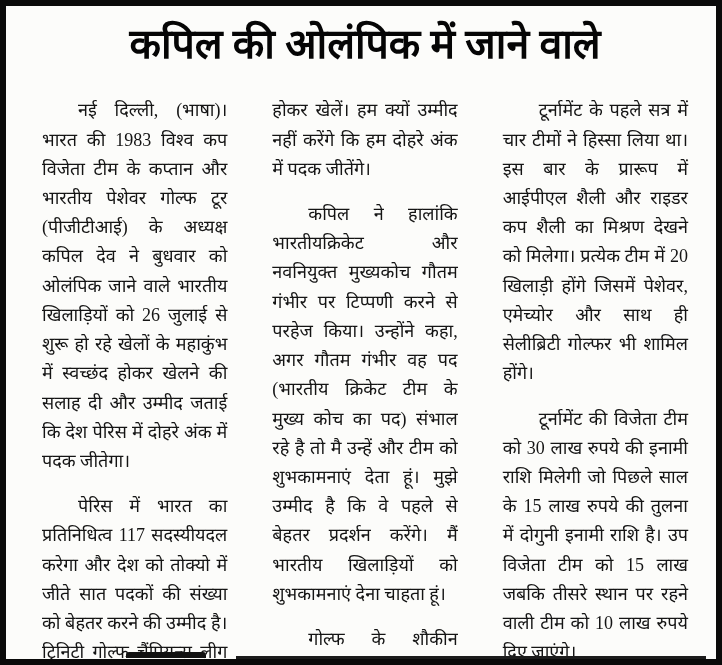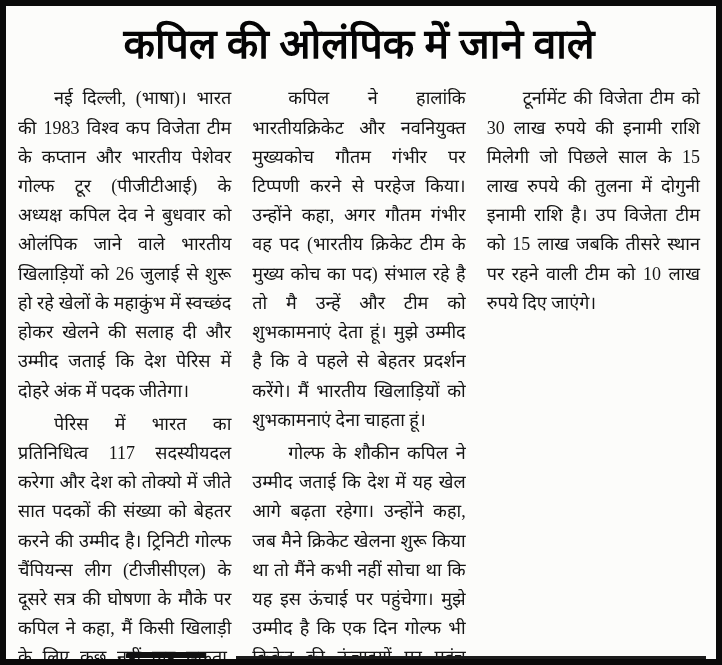--- a/index.html
+++ b/index.html
@@ -7,21 +7,21 @@
     padding: 0;
     background: #e8e8e8;
   }
   .page {
     position: relative;
     width: 722px;
     height: 665px;
     box-sizing: border-box;
     background: #fcfcfa;
     border: 6px solid #0a0a0a;
-    padding: 10px 12px 0 8px;
+    padding: 10px 12px 0 20px;
     overflow: hidden;
     font-family: "Liberation Serif", "DejaVu Serif", serif;
     color: #141414;
   }
   .headline {
     margin: 2px 0 10px 0;
     text-align: center;
     font-size: 41px;
     font-weight: 700;
     line-height: 1.28;
@@ -39,21 +39,21 @@
   }
   .col {
     flex: 1 1 0;
     min-width: 0;
     font-size: 18px;
     line-height: 29.2px;
     text-align: justify;
     text-justify: inter-word;
   }
   .col p {
-    margin: 4px;
+    margin: 16px;
     padding: 0;
   }
   .col p.indent {
     text-indent: 36px;
   }
   
   .cutoff-artifact {
     position: absolute;
     left: 120px;
     bottom: 1px;
@@ -81,25 +81,27 @@
   </h1>
 
   <div class="cols">
 
     <div class="col">
       <p class="indent">नई दिल्ली, (भाषा)। भारत की 1983 विश्व कप विजेता टीम के कप्तान और भारतीय पेशेवर गोल्फ टूर (पीजीटीआई) के अध्यक्ष कपिल देव ने बुधवार को ओलंपिक जाने वाले भारतीय खिलाड़ियों को 26 जुलाई से शुरू हो रहे खेलों के महाकुंभ में स्वच्छंद होकर खेलने की सलाह दी और उम्मीद जताई कि देश पेरिस में दोहरे अंक में पदक जीतेगा।</p>
       <p class="indent">पेरिस में भारत का प्रतिनिधित्व 117 सदस्यीयदल करेगा और देश को तोक्यो में जीते सात पदकों की संख्या को बेहतर करने की उम्मीद है। ट्रिनिटी गोल्फ चैंपियन्स लीग (टीजीसीएल) के दूसरे सत्र की घोषणा के मौके पर कपिल ने कहा,  मैं किसी खिलाड़ी के लिए कुछ नहीं कह सकता, लेकिन मै उन्हें शुभकामनाएं दे सकता हूं और उम्मीद करता हूं कि हम इस साल और अधिक पदक जीतेंगे और यह महत्वपूर्ण है। उन्होंने कहा,  सभी को (भारतीय खिलाड़ियों) मेरी सलाह होगी कि वे जाएं और खुद को जाहिर करें, स्वच्छंद</p>
     </div>
 
     <div class="col">
+      <p>होकर खेलें। हम क्यों उम्मीद नहीं करेंगे कि हम दोहरे अंक में पदक जीतेंगे।</p>
       <p class="indent">कपिल ने हालांकि भारतीयक्रिकेट और नवनियुक्त मुख्यकोच गौतम गंभीर पर टिप्पणी करने से परहेज किया। उन्होंने कहा,  अगर गौतम गंभीर वह पद (भारतीय क्रिकेट टीम के मुख्य कोच का पद) संभाल रहे है तो मै उन्हें और टीम को शुभकामनाएं देता हूं। मुझे उम्मीद है कि वे पहले से बेहतर प्रदर्शन करेंगे। मैं भारतीय खिलाड़ियों को शुभकामनाएं देना चाहता हूं।</p>
       <p class="indent">गोल्फ के शौकीन कपिल ने उम्मीद जताई कि देश में यह खेल आगे बढ़ता रहेगा। उन्होंने कहा,  जब मैने क्रिकेट खेलना शुरू किया था तो मैंने कभी नहीं सोचा था कि यह इस ऊंचाई पर पहुंचेगा। मुझे उम्मीद है कि एक दिन गोल्फ भी क्रिकेट की ऊंचाइयों पर पहुंच जाएगा। टीजीसीएल के दूसरे सत्र का आयोजन बेंगलुरू के प्रेस्टीज गोल्फशर क्लब में दो से सात सितंबर तक किया जाएगा। टूर्नामेंट में इस बार श्रीलंका की एक टीम सहित कुल आठ टीम खिताब</p>
     </div>
 
     <div class="col">
+      <p class="indent">टूर्नामेंट के पहले सत्र में चार टीमों ने हिस्सा लिया था। इस बार के प्रारूप में आईपीएल शैली और राइडर कप शैली का मिश्रण देखने को मिलेगा। प्रत्येक टीम में 20 खिलाड़ी होंगे जिसमें पेशेवर, एमेच्योर और साथ ही सेलीब्रिटी गोल्फर भी शामिल होंगे।</p>
       <p class="indent">टूर्नामेंट की विजेता टीम को 30 लाख रुपये की इनामी राशि मिलेगी जो पिछले साल के 15 लाख रुपये की तुलना में दोगुनी इनामी राशि है। उप विजेता टीम को 15 लाख जबकि तीसरे स्थान पर रहने वाली टीम को 10 लाख रुपये दिए जाएंगे।</p>
 
     </div>
 
   </div>
 
   <div class="cutoff-artifact"></div>
   <div class="cutoff-artifact2"></div>
 
 </div>

